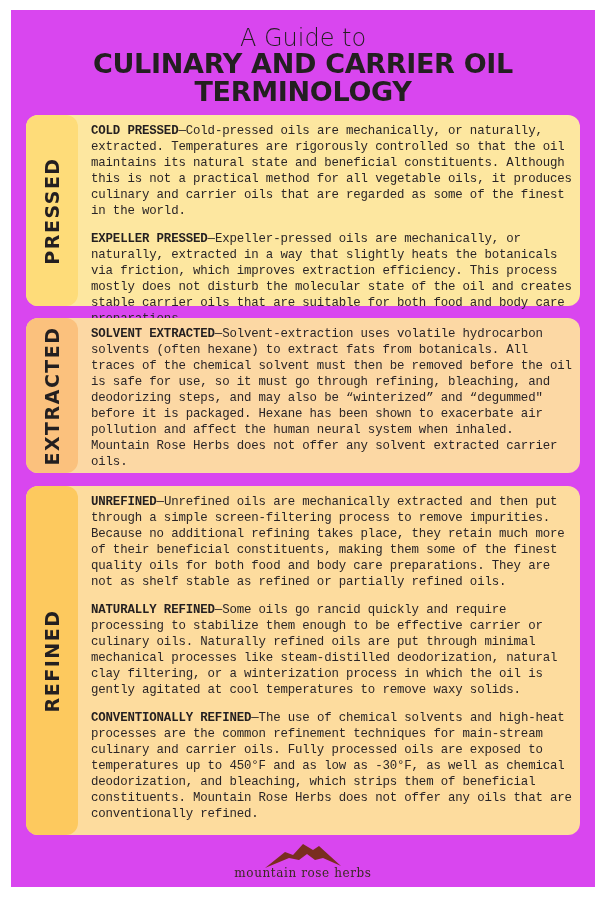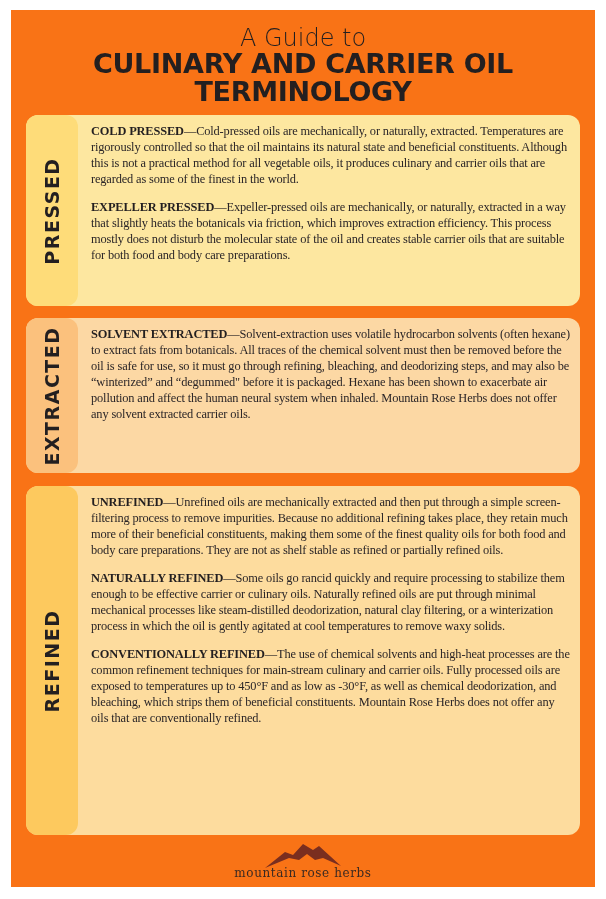--- a/index.html
+++ b/index.html
@@ -3,21 +3,21 @@
 <meta charset="utf-8">
 <style>
   html, body { margin: 0; padding: 0; }
   body {
     width: 606px; height: 899px; background: #ffffff;
     font-family: "DejaVu Sans", sans-serif; color: #231f20;
     position: relative; overflow: hidden;
   }
   .panel {
     position: absolute; left: 11px; top: 10px; width: 584px; height: 877px;
-    background: #f97316;
+    background: #d946ef;
   }
   .title-sub {
     position: absolute; left: 0; width: 584px; top: 14px; text-align: center;
     font-size: 24px; font-weight: 300; letter-spacing: 0px; color: #231f20;
     font-family: "DejaVu Sans", sans-serif; line-height: 28px;
   }
   .title-main {
     position: absolute; left: 0; width: 584px; top: 40px; text-align: center;
     font-size: 27px; font-weight: 700; line-height: 28px; letter-spacing: -0.3px;
     color: #231f20; font-family: "DejaVu Sans", sans-serif;
@@ -30,21 +30,21 @@
   }
   .tab-label {
     position: absolute; left: 50%; top: 50%;
     transform: translate(-50%, -50%) rotate(-90deg);
     white-space: nowrap; font-size: 19px; font-weight: 700; letter-spacing: 1.5px;
     color: #231f20; font-family: "DejaVu Sans", sans-serif;
   }
   .content {
     position: absolute; left: 65px; right: 6px; top: 8px;
     font-size: 12.4px; line-height: 16px; color: #2a2527;
-    font-family: Liberation Serif, serif; letter-spacing: -0.15px;
+    font-family: Liberation Mono, monospace; letter-spacing: -0.15px;
   }
   .entry { margin: 0 0 12px 0; }
   .term { font-weight: 700; color: #231f20; }
   .dash { font-weight: 400; }
 
   .card-pressed { top: 105px; height: 191px; background: #fde7a0; }
   .card-pressed .tab { background: #fedc79; }
   .card-extracted { top: 308px; height: 155px; background: #fcd8a4; }
   .card-extracted .tab { background: #fbc17d; }
   .card-refined { top: 476px; height: 349px; background: #fddc9e; }

